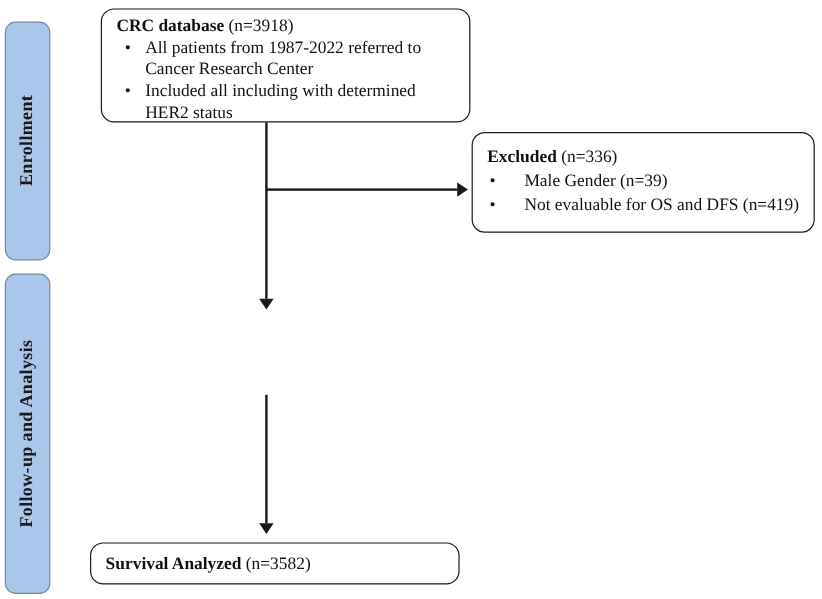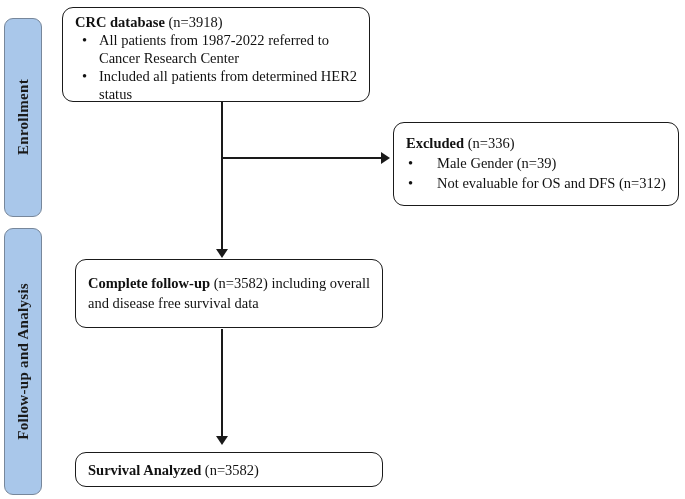--- a/index.html
+++ b/index.html
@@ -52,22 +52,22 @@
   
   .flow-box {
     position: absolute;
     background: #ffffff;
     border: 1.6px solid var(--box_border);
     border-radius: 11px;
     box-sizing: border-box;
     font-size: 14.5px;
     line-height: 18px;
   }
-  .box-crc      { left: 62px;  top: 7px;   width: 308px; height: 95px; padding: 5px 10px 4px 12px; }
-  .box-excluded { left: 393px; top: 122px; width: 286px; height: 84px; padding: 10px 10px 8px 12px; line-height: 20px; }
+  .box-crc      { left: 84px;  top: 7px;   width: 308px; height: 95px; padding: 5px 10px 4px 12px; }
+  .box-excluded { left: 393px; top: 110px; width: 286px; height: 84px; padding: 10px 10px 8px 12px; line-height: 20px; }
   .box-followup { left: 75px;  top: 259px; width: 308px; height: 69px; padding: 13px 10px 8px 12px; line-height: 20px; }
   .box-survival { left: 75px;  top: 452px; width: 308px; height: 35px; padding: 0 8px 0 12px; display: flex; align-items: center; }
   .box-title { font-weight: bold; }
   .box-note  { font-weight: normal; }
 
   .bullet-row {
     display: grid;
     grid-template-columns: 17px 1fr;
     margin-left: 7px;
   }
@@ -121,41 +121,38 @@
   <div class="flow-box box-crc">
     <div>
       <span class="box-title">CRC database</span><span class="box-note"> (n=3918)</span>
     </div>
     <div class="bullet-row">
       <span class="bullet-glyph">•</span>
       <span>All patients from 1987-2022 referred to Cancer Research Center</span>
     </div>
     <div class="bullet-row">
       <span class="bullet-glyph">•</span>
-      <span>Included all patients from determined HER2 status</span>
+      <span>Included all including with determined HER2 status</span>
     </div>
   </div>
 
   <div class="flow-box box-excluded">
     <div>
       <span class="box-title">Excluded</span><span class="box-note"> (n=336)</span>
     </div>
     <div class="bullet-row">
       <span class="bullet-glyph">•</span>
       <span>Male Gender (n=39)</span>
     </div>
     <div class="bullet-row">
       <span class="bullet-glyph">•</span>
-      <span>Not evaluable for OS and DFS (n=312)</span>
+      <span>Not evaluable for OS and DFS (n=419)</span>
     </div>
   </div>
 
-  <div class="flow-box box-followup">
-    <span class="box-title">Complete follow-up</span><span class="box-note"> (n=3582) including overall and disease free survival data</span>
-  </div>
 
   <div class="flow-box box-survival">
     <div>
       <span class="box-title">Survival Analyzed</span><span class="box-note"> (n=3582)</span>
     </div>
   </div>
 
   <div class="arrow-line-v v1-line"></div>
   <div class="arrow-head-down v1-head"></div>
 

